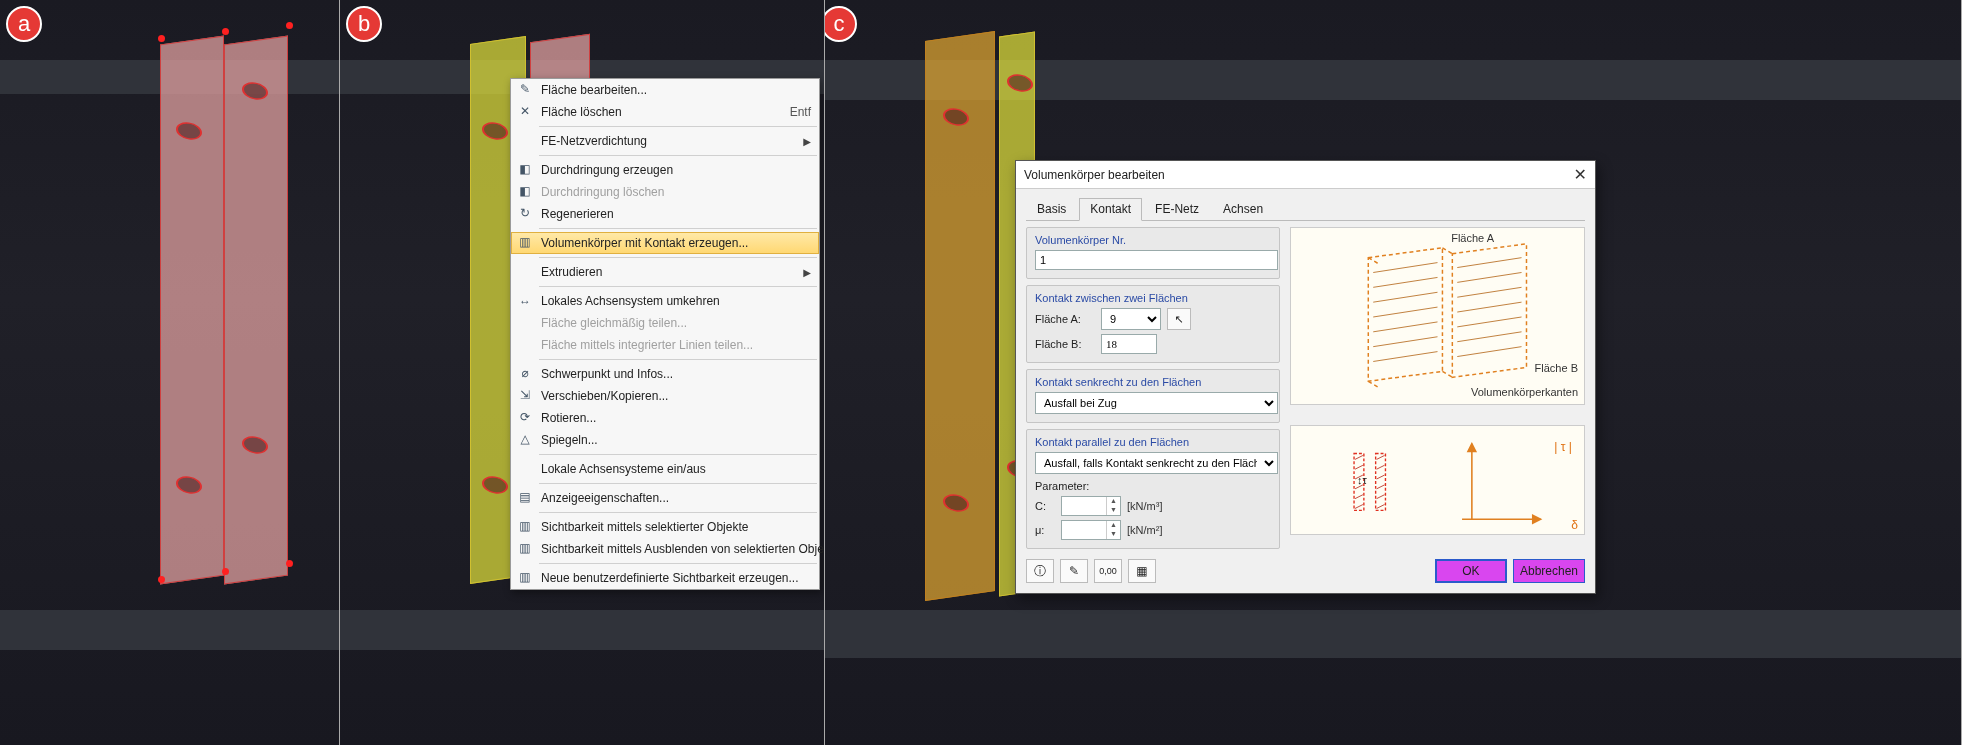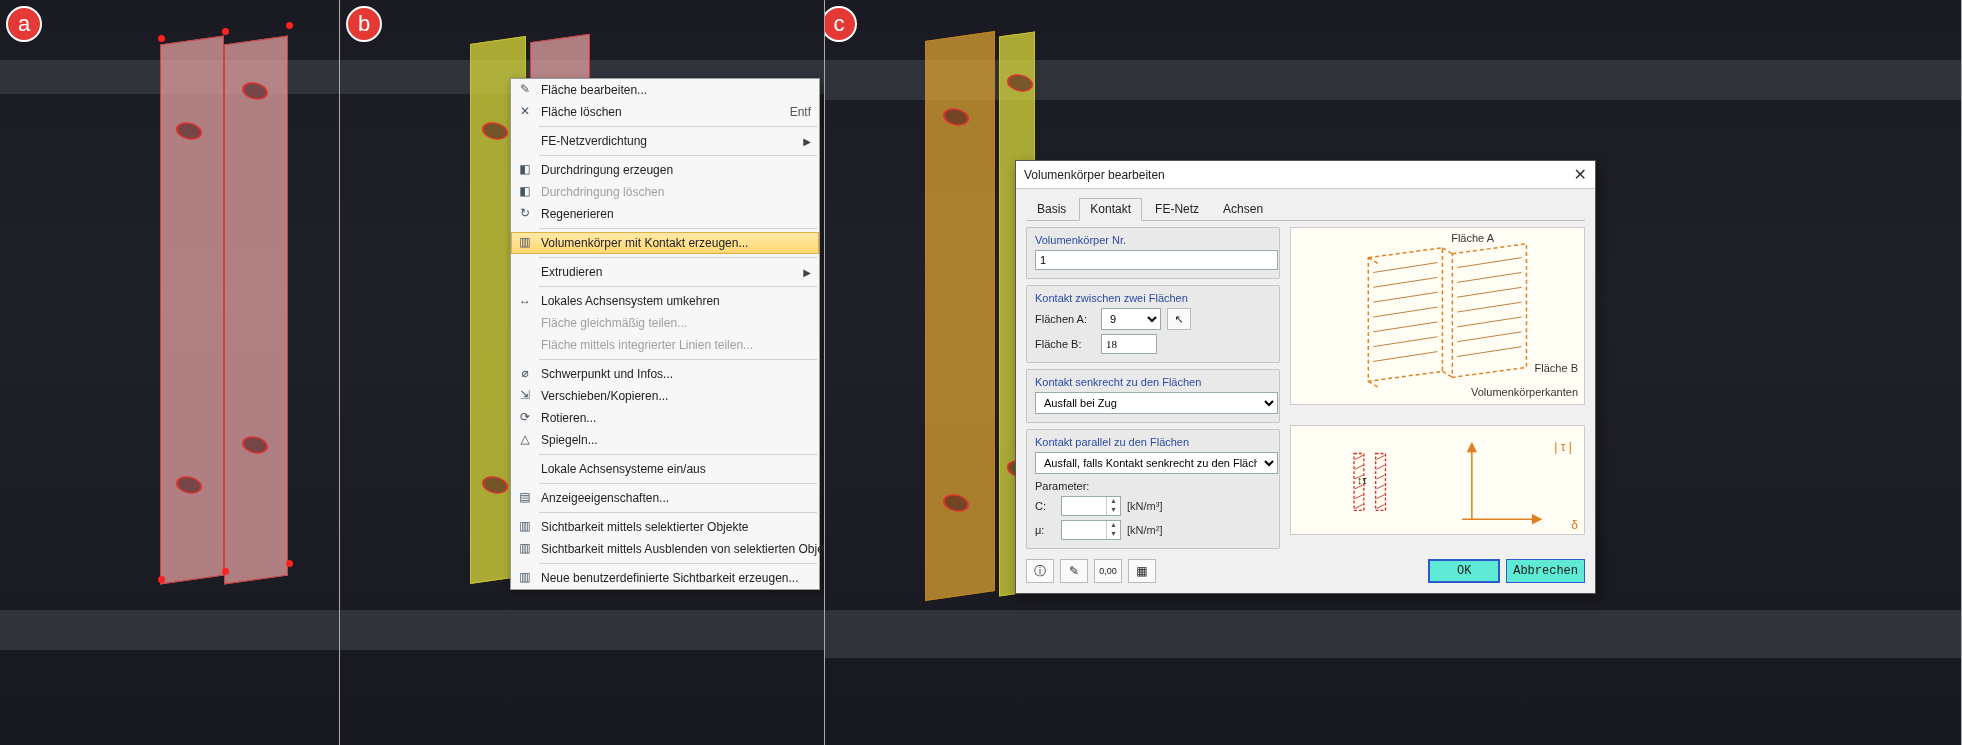--- a/index.html
+++ b/index.html
@@ -53,21 +53,21 @@
   .spin { display:inline-flex; align-items:center; border:1px solid #9aa; background:#fff; height:20px; }
   .spin input { border:none; width:44px; font-size:11px; padding: 1px 3px; outline:none; background:transparent; }
   .spin .spbtns { display:flex; flex-direction:column; border-left:1px solid #ccc; }
   .spin .spbtns span { font-size:7px; line-height:8px; height:9px; width:13px; text-align:center; color:#555; cursor:pointer; }
   .unit { font-size: 11px; color: #333; }
   .icnbtn { width: 24px; height: 22px; border: 1px solid #bbb; background: #fafafa; font-size: 11px; display: inline-flex; align-items: center; justify-content: center; cursor: pointer; }
   .illus { border: 1px solid #ccc; background: #fffdf4; height: 178px; position: relative; font-size: 11px; color: #333; }
   .illus2 { border: 1px solid #ccc; background: #fffdf4; height: 110px; position: relative; }
   .dlg-footer { display:flex; align-items:center; gap:6px; padding: 6px 10px 10px 10px; }
   .dlg-footer .spacer { flex: 1; }
-  .btn { min-width: 72px; height: 24px; border: 1px solid #2a5acb; background: #5eead4; font-size: 12px; color: #222; cursor: pointer; font-family: Liberation Mono, monospace; }
+  .btn { min-width: 72px; height: 24px; border: 1px solid #2a5acb; background: #d946ef; font-size: 12px; color: #222; cursor: pointer; }
   .btn.primary { border: 2px solid #2a5acb; }
   .toolbtn { width: 28px; height: 24px; border: 1px solid #bbb; background: #fafafa; font-size: 12px; display:inline-flex; align-items:center; justify-content:center; }
 </style>
 </head>
 <body>
 
 <div class="container">
 
   <div class="panel panel-a">
     <div class="bg3d">
@@ -227,21 +227,21 @@
         </div>
         <div class="dlg-cols">
           <div class="dlg-left">
             <div class="group">
               <div class="group-title">Volumenkörper Nr.</div>
               <input class="txt full" value="1" style="">
             </div>
             <div class="group">
               <div class="group-title">Kontakt zwischen zwei Flächen</div>
               <div class="row">
-                <label>Flächen A:</label>
+                <label>Fläche A:</label>
                 <select class="sel" style="width:60px;">
                   <option>9</option>
                 </select>
                 <span class="icnbtn">↖</span>
               </div>
               <div class="row">
                 <label>Fläche B:</label>
                 <input class="txt small" value="18" style="">
               </div>
             </div>

